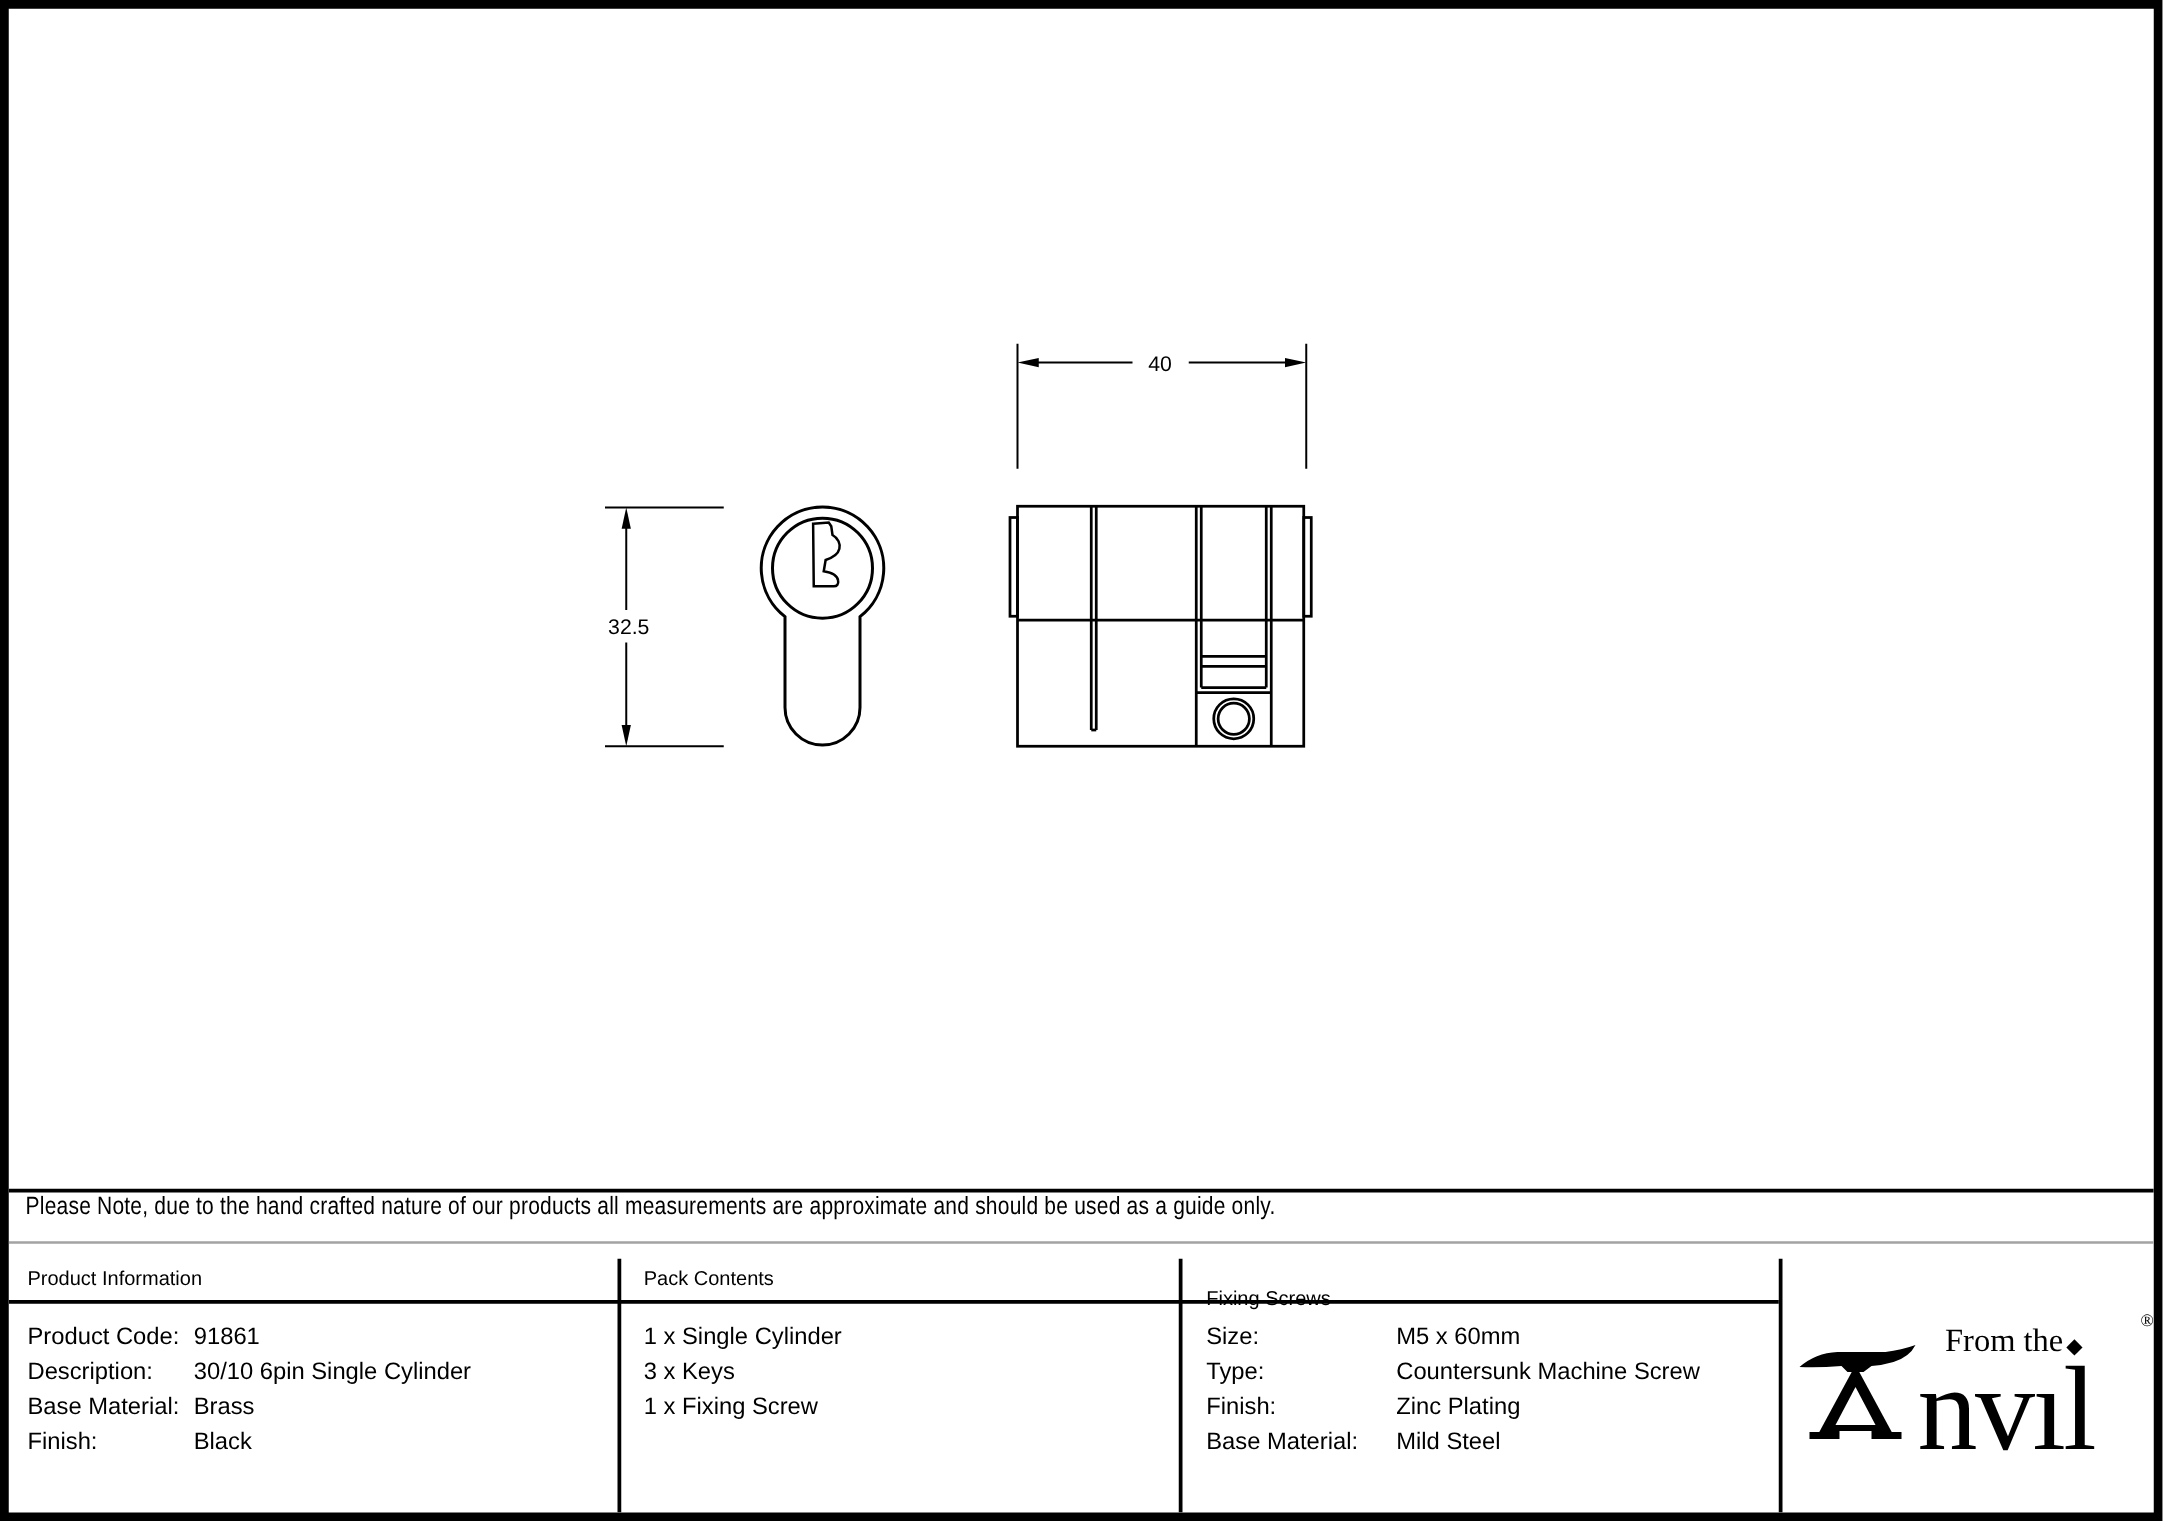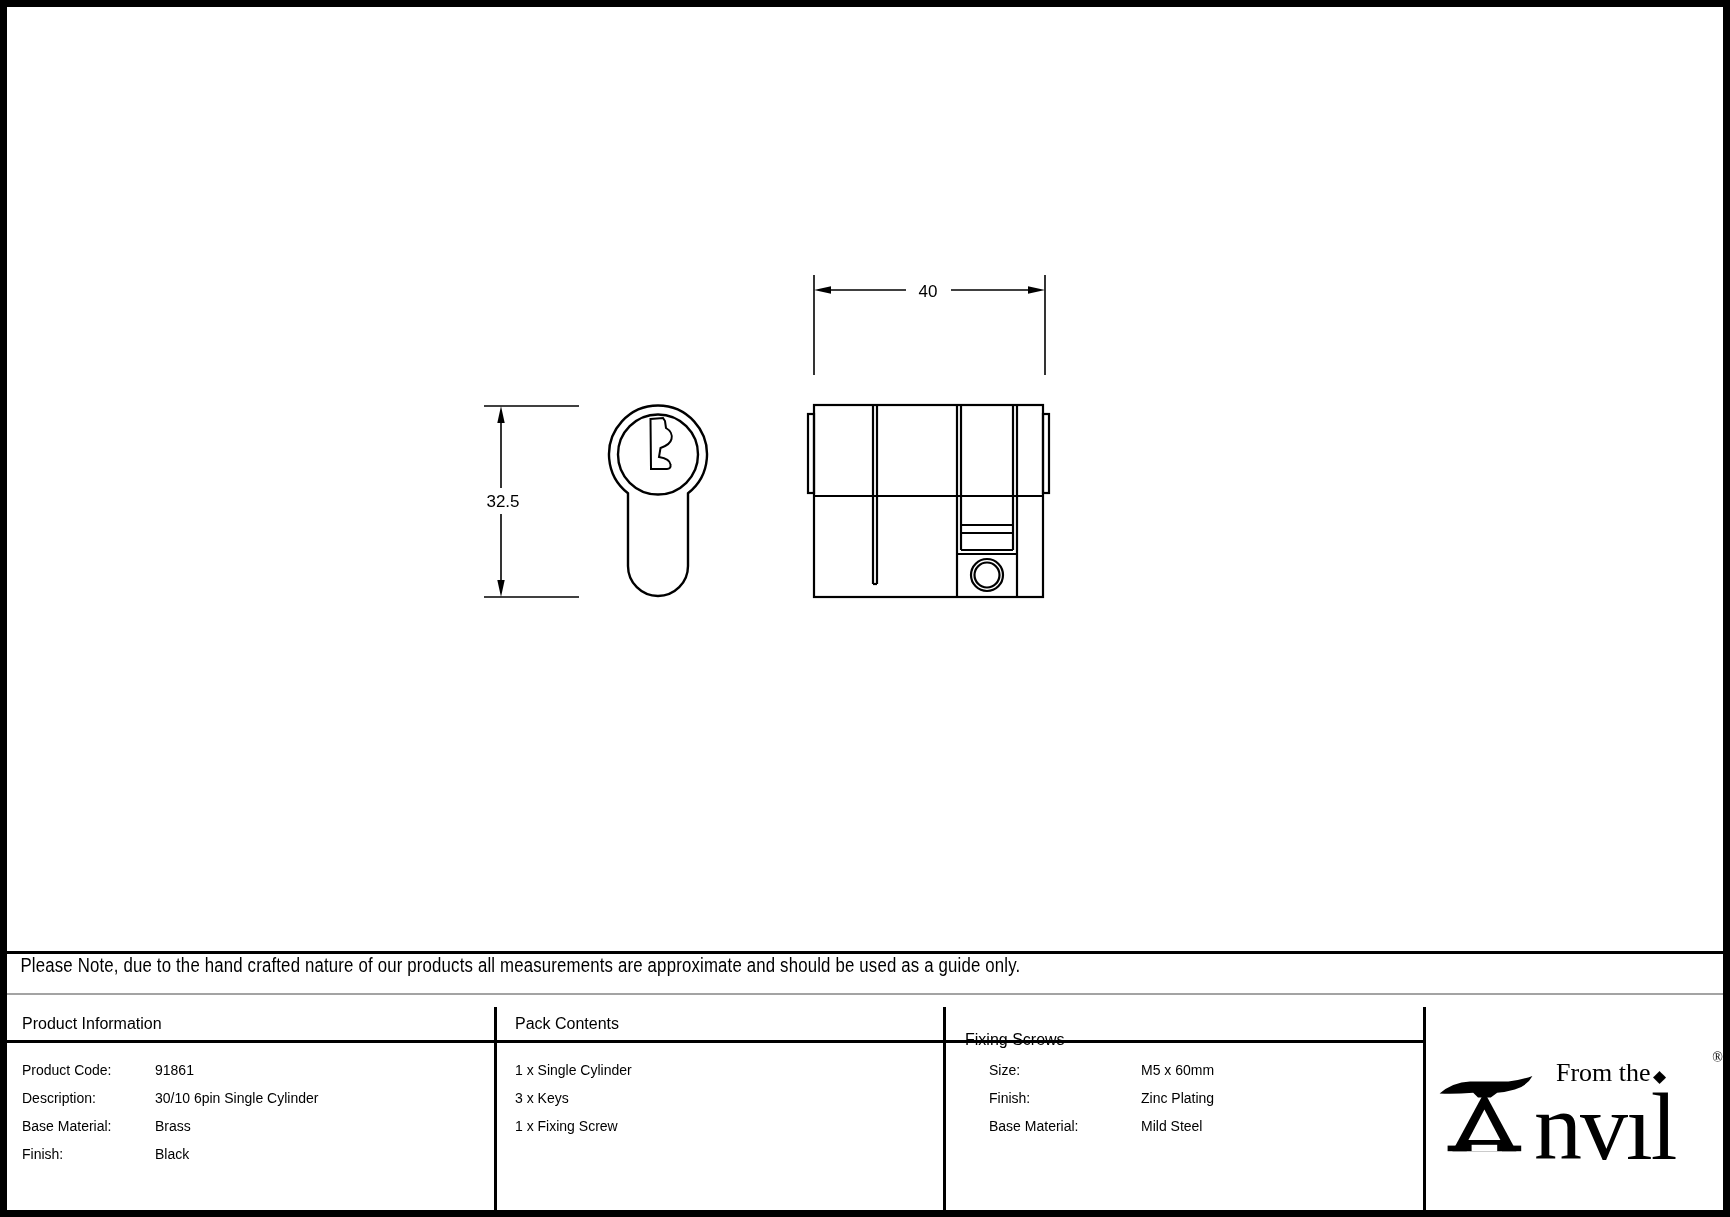--- a/index.html
+++ b/index.html
@@ -27,25 +27,25 @@
   
   .info-table { position:absolute; left:0; right:0; top:1000px; bottom:0; }
   .vdiv { position:absolute; top:0; bottom:0; width:3px; background:#000; }
   .vdiv1 { left:487px; } .vdiv2 { left:936px; } .vdiv3 { left:1416px; }
   .header-line { position:absolute; left:0; width:1416px; top:33px; height:3px; background:#000; }
   .thead {
     position:absolute; top:0; height:21px; line-height:33px;
     font-size:16px; white-space:nowrap;
   }
   .thead.h1 { left:15px; } .thead.h2 { left:508px; } .thead.h3 { left:958px;margin-top:16px; }
-  .col-body { position:absolute; top:49px; font-size:14px; }
+  .col-body { position:absolute; top:49px; font-size:19px; }
   .col-body.b1 { left:15px; } .col-body.b2 { left:508px; } .col-body.b3 { left:958px; }
   .trow { height:28px; line-height:28px; white-space:nowrap; }
   .b1 .tlabel { display:inline-block; width:133px; }
-  .b3 .tlabel { display:inline-block; width:152px;margin-left:24px; }
+  .b3 .tlabel { display:inline-block; width:152px; }
 
   
   .logo-cell {
     position:absolute; left:1419px; right:0; top:0; bottom:0;
     display:flex; align-items:center; justify-content:center;
   }
   .logo { position:relative; width:300px; height:150px; }
   .logo-anvil { position:absolute; left:12px; top:32px; }
   .logo-nvil {
     position:absolute; left:108px; bottom:16px; font-family:"Liberation Serif", serif;
@@ -155,20 +155,23 @@
       <div class="trow">1 x Single Cylinder</div>
       <div class="trow">3 x Keys</div>
       <div class="trow">1 x Fixing Screw</div>
     </div>
 
     <div class="col-body b3">
       <div class="trow">
         <span class="tlabel">Size:</span><span class="tvalue">M5 x 60mm</span>
       </div>
       <div class="trow">
+        <span class="tlabel">Type:</span><span class="tvalue">Countersunk Machine Screw</span>
+      </div>
+      <div class="trow">
         <span class="tlabel">Finish:</span><span class="tvalue">Zinc Plating</span>
       </div>
       <div class="trow">
         <span class="tlabel">Base Material:</span><span class="tvalue">Mild Steel</span>
       </div>
     </div>
 
     <div class="logo-cell">
       <div class="logo">
         <svg class="logo-anvil" width="96" height="100" viewBox="0 0 120 100">

